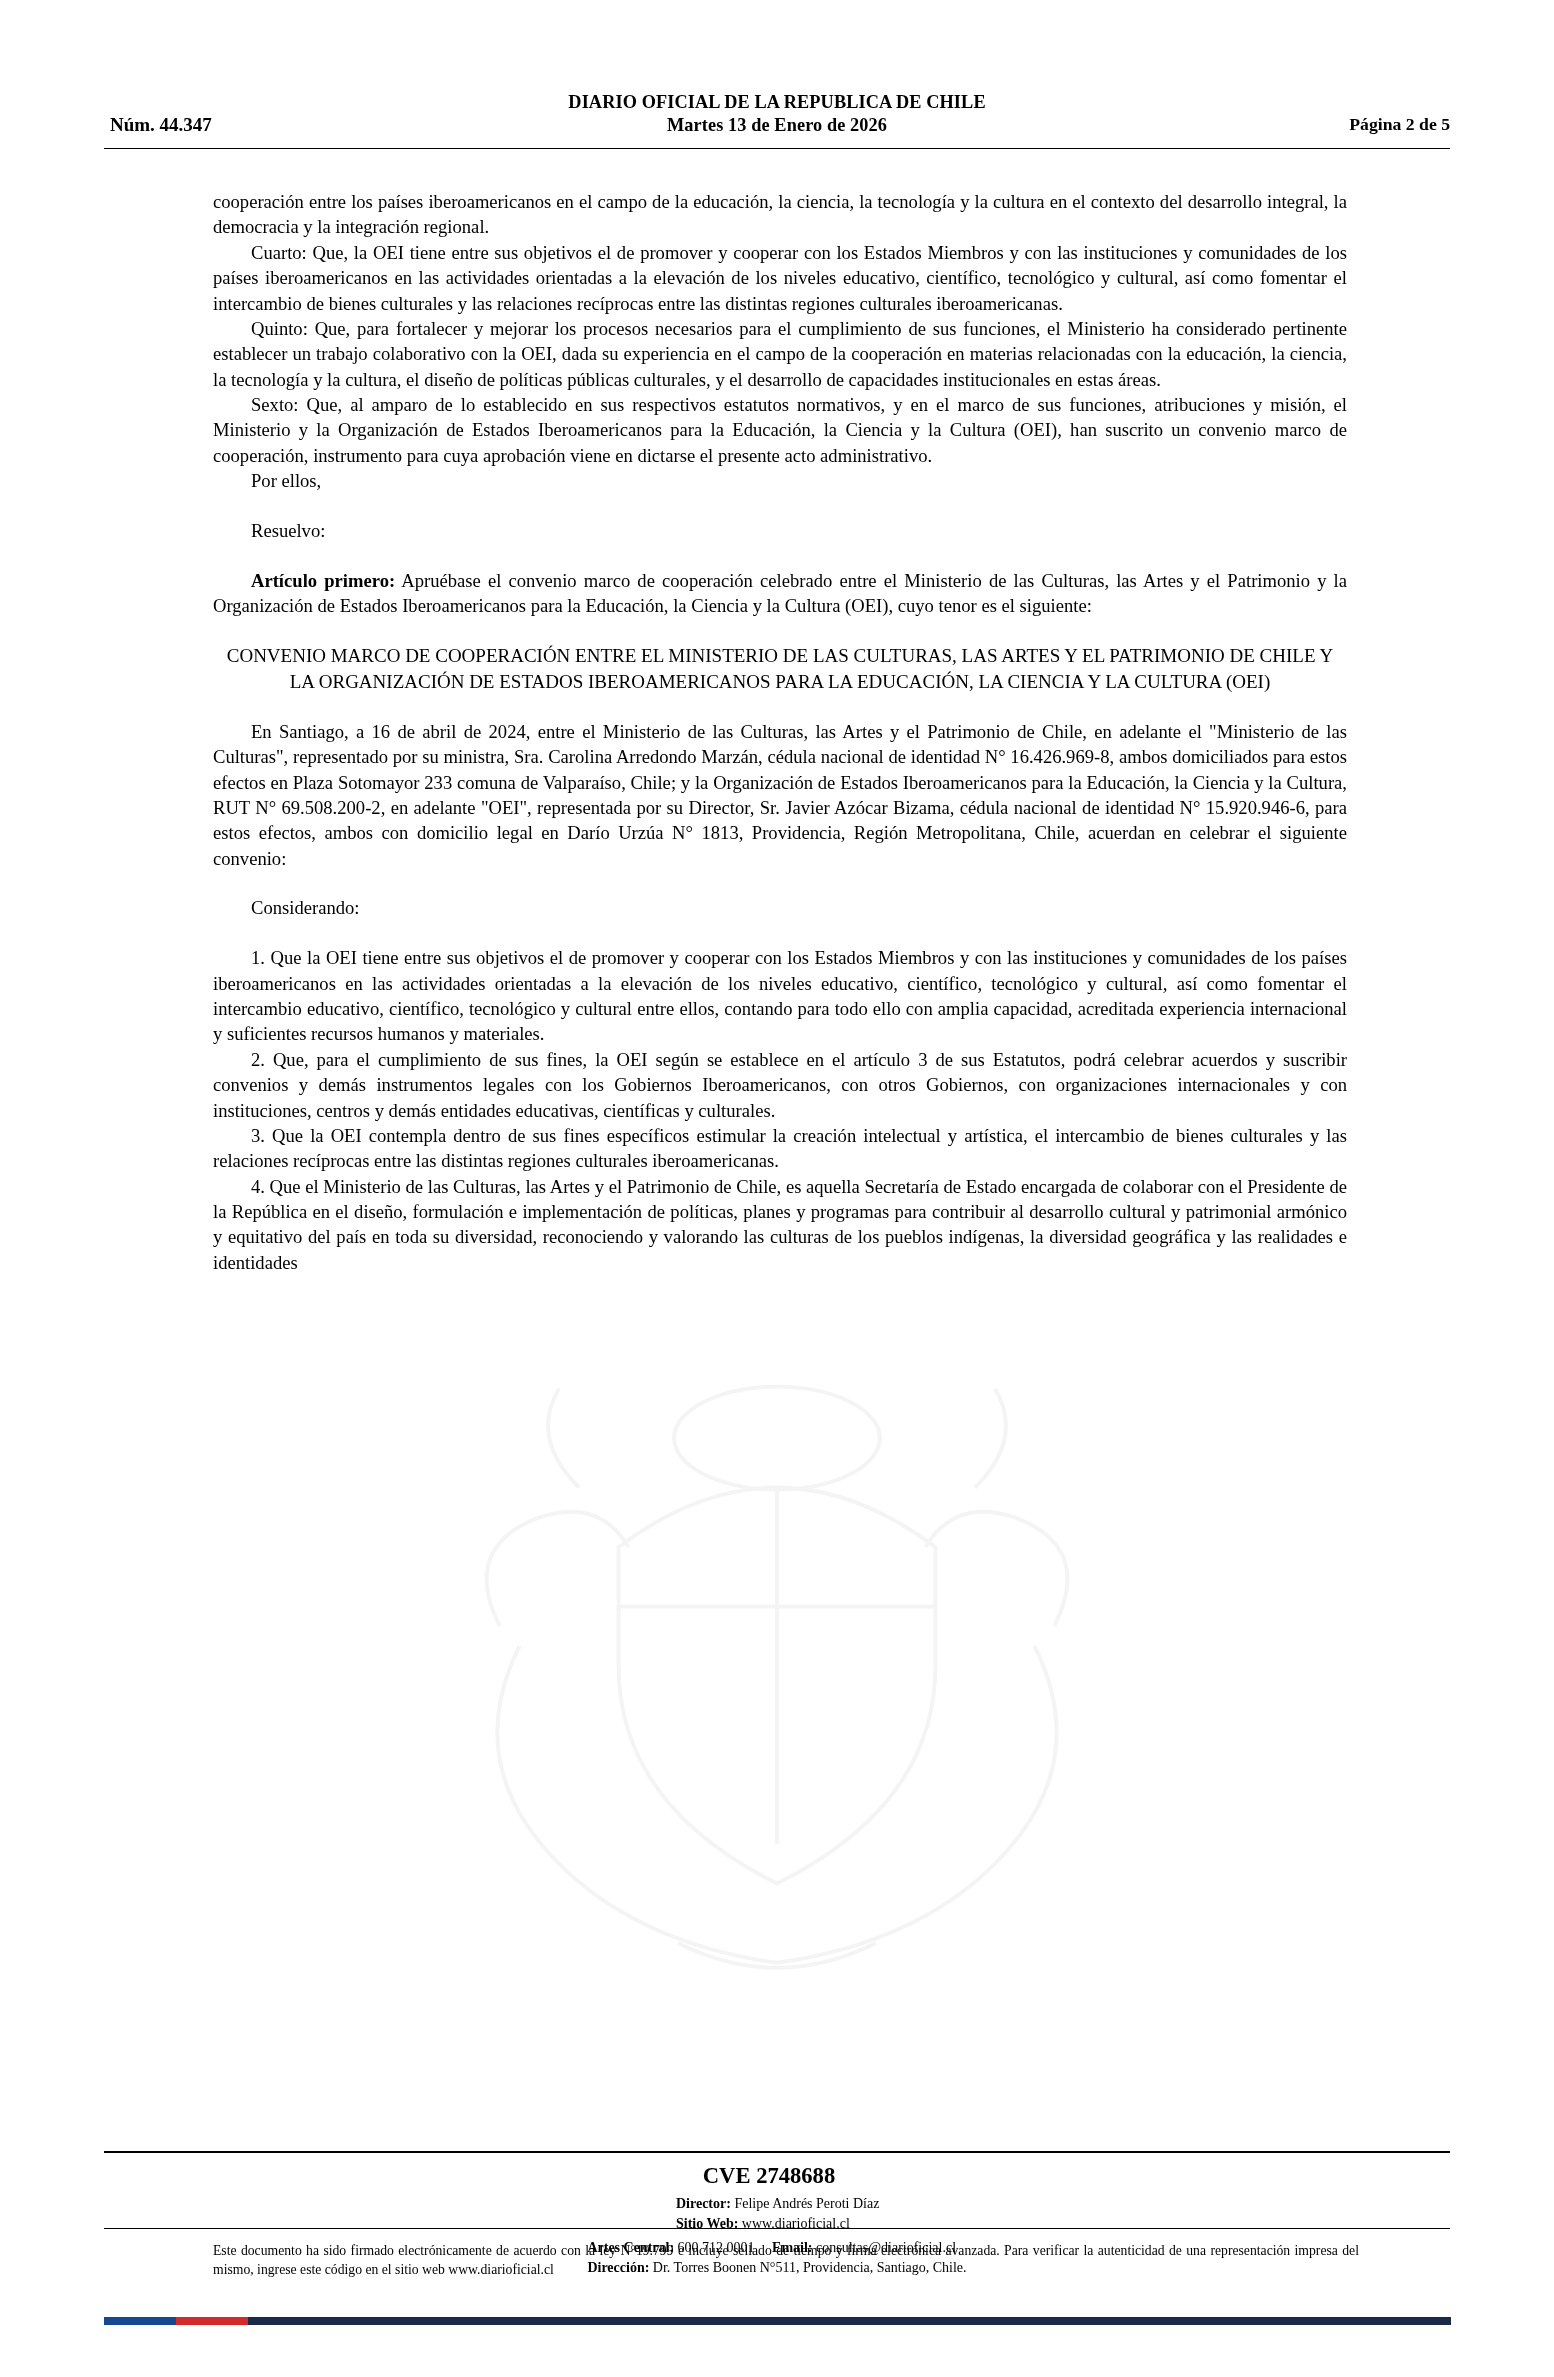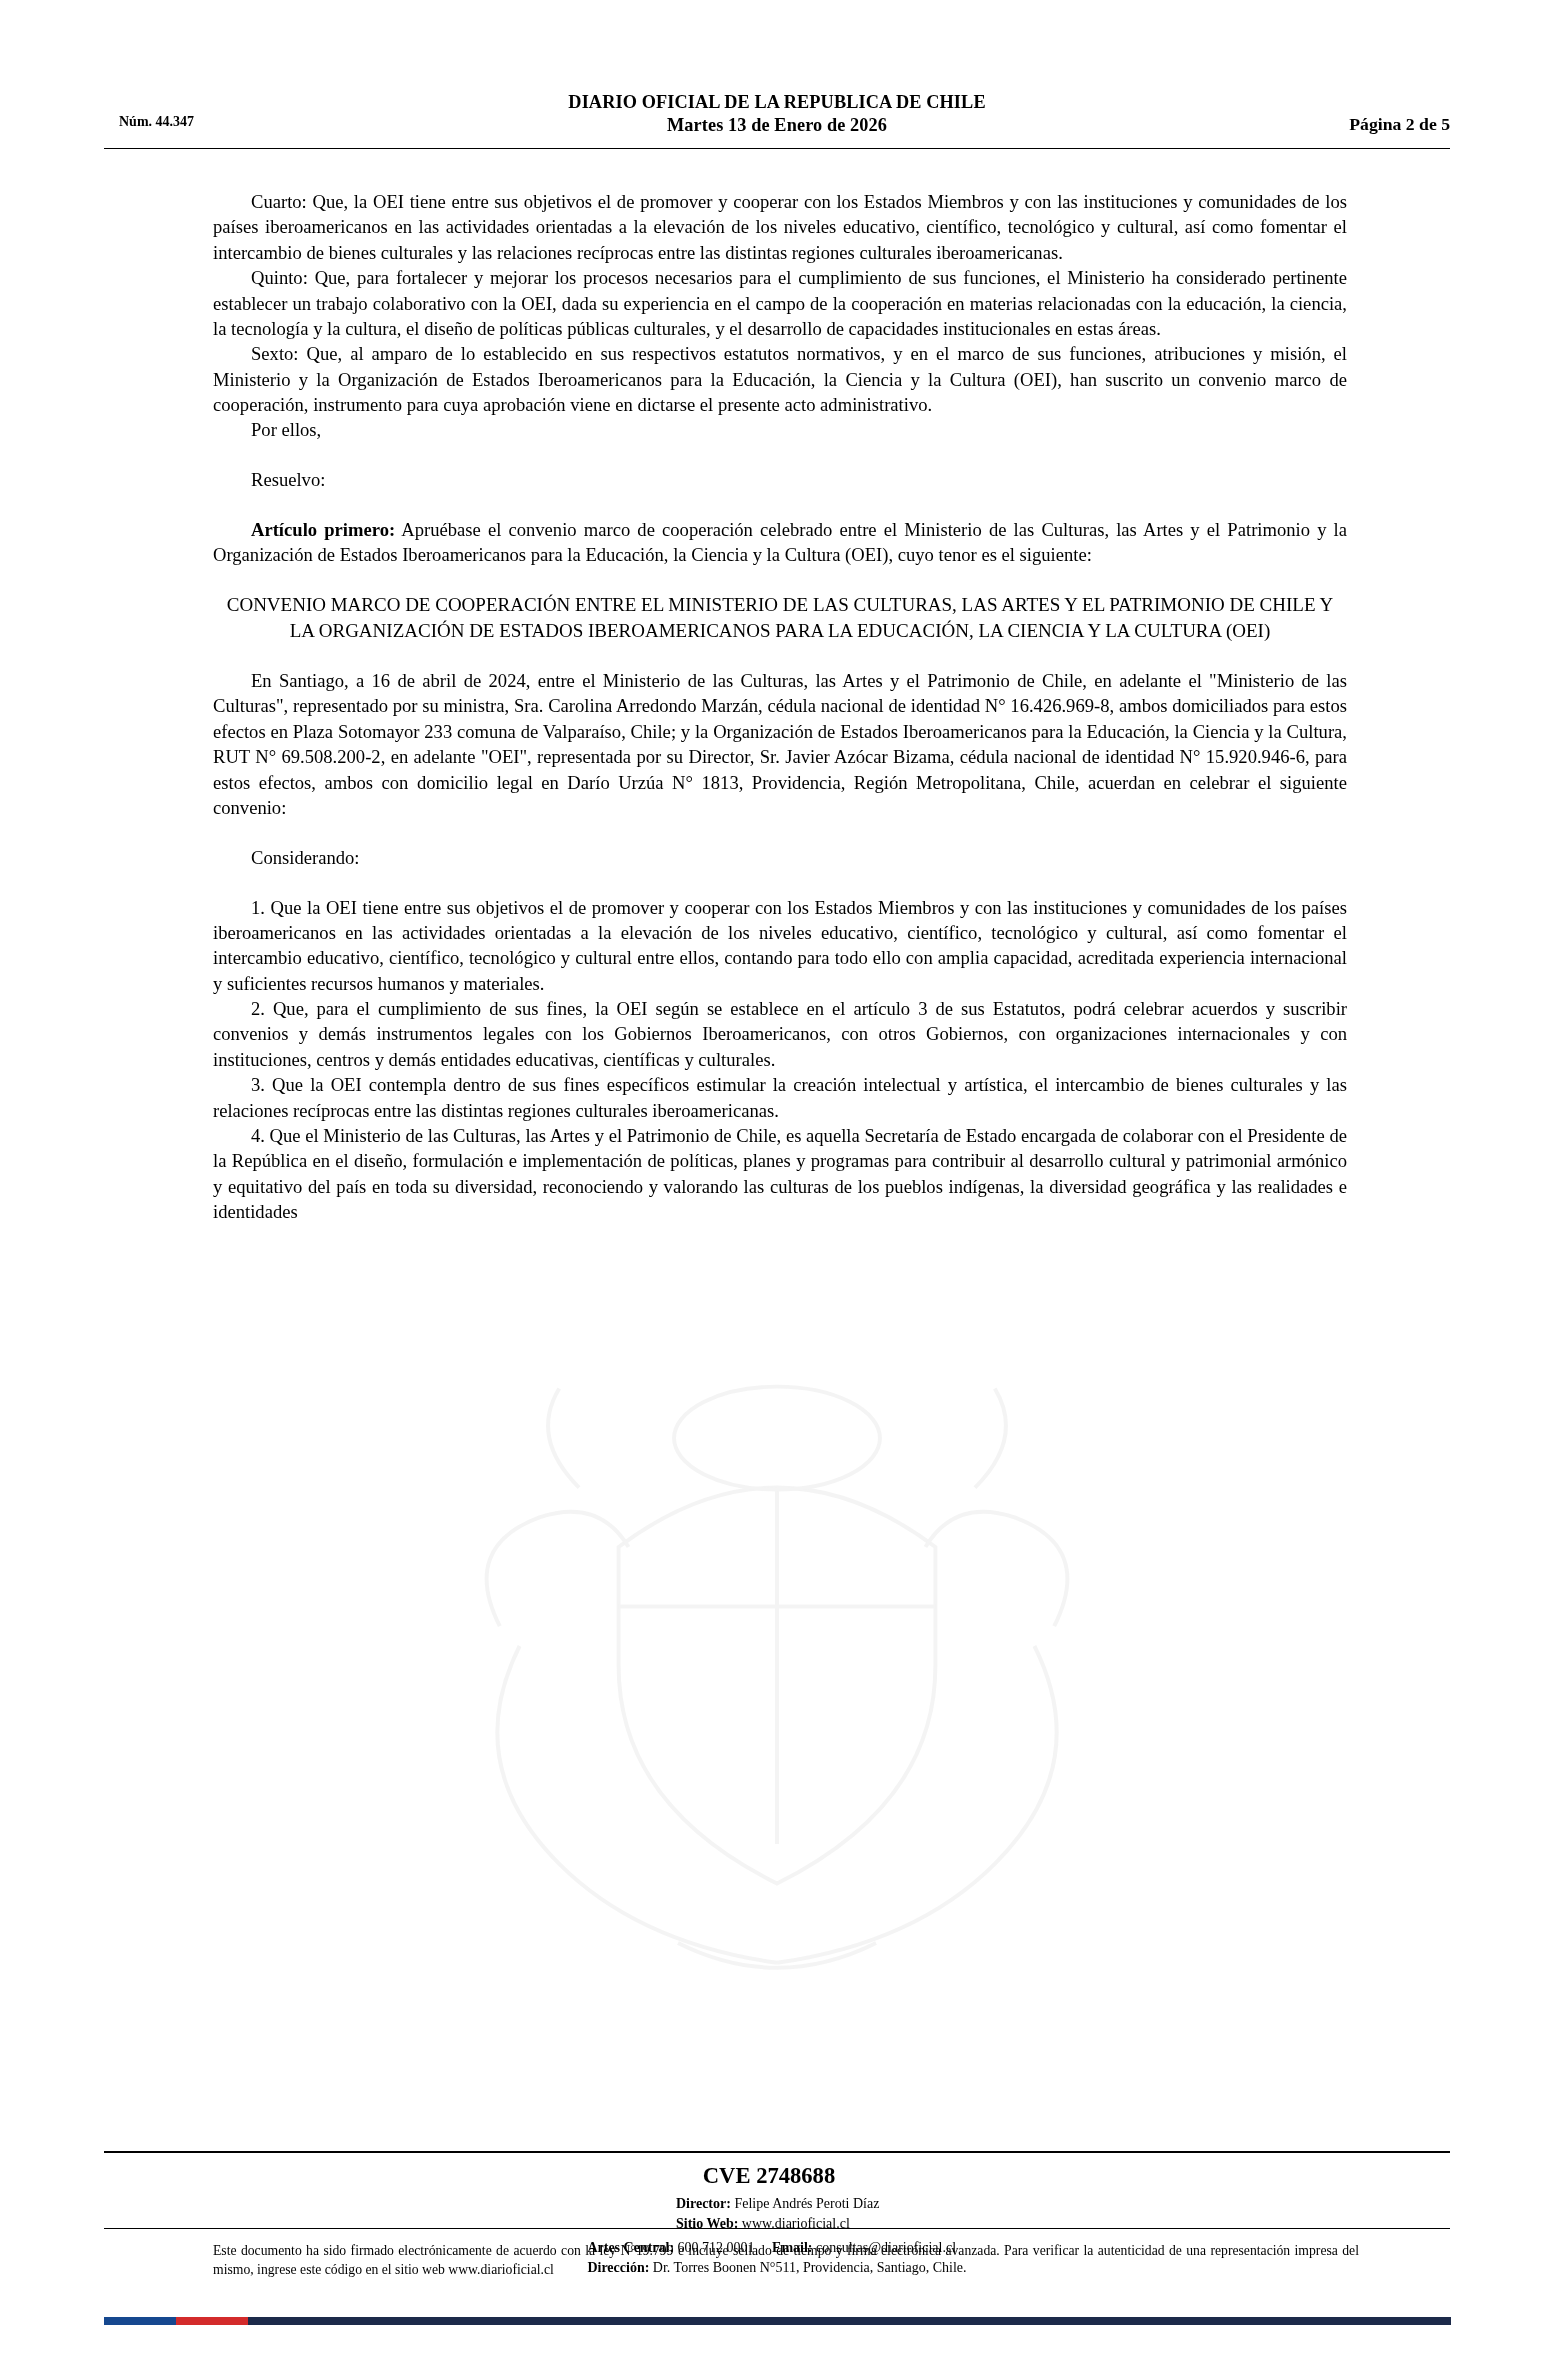--- a/index.html
+++ b/index.html
@@ -47,24 +47,24 @@
     font-size: 18.3px;
     line-height: 1.28;
     letter-spacing: 0.1px;
   }
   .hdr-row {
     position: relative;
     height: 21px;
   }
   .hdr-left {
     position: absolute;
-    left: 15px;
+    left: 6px;
     top: 0;
     font-weight: bold;
-    font-size: 14px;
+    font-size: 19px;
   }
   .hdr-right {
     position: absolute;
     right: 0;
     top: 0;
     font-weight: bold;
     font-size: 17.7px;
   }
   .hdr-rule {
     position: absolute;
@@ -196,20 +196,21 @@
       <div class="hdr-row">
         <div class="hdr-left">Núm. 44.347</div>
         <div class="hdr-center">Martes 13 de Enero de 2026</div>
         <div class="hdr-right">Página 2 de 5</div>
       </div>
     </div>
     <div class="hdr-rule"></div>
 
     <div class="body">
 
+      <p>cooperación entre los países iberoamericanos en el campo de la educación, la ciencia, la tecnología y la cultura en el contexto del desarrollo integral, la democracia y la integración regional.</p>
       <p class="ind">Cuarto: Que, la OEI tiene entre sus objetivos el de promover y cooperar con los Estados Miembros y con las instituciones y comunidades de los países iberoamericanos en las actividades orientadas a la elevación de los niveles educativo, científico, tecnológico y cultural, así como fomentar el intercambio de bienes culturales y las relaciones recíprocas entre las distintas regiones culturales iberoamericanas.</p>
       <p class="ind">Quinto: Que, para fortalecer y mejorar los procesos necesarios para el cumplimiento de sus funciones, el Ministerio ha considerado pertinente establecer un trabajo colaborativo con la OEI, dada su experiencia en el campo de la cooperación en materias relacionadas con la educación, la ciencia, la tecnología y la cultura, el diseño de políticas públicas culturales, y el desarrollo de capacidades institucionales en estas áreas.</p>
       <p class="ind">Sexto: Que, al amparo de lo establecido en sus respectivos estatutos normativos, y en el marco de sus funciones, atribuciones y misión, el Ministerio y la Organización de Estados Iberoamericanos para la Educación, la Ciencia y la Cultura (OEI), han suscrito un convenio marco de cooperación, instrumento para cuya aprobación viene en dictarse el presente acto administrativo.</p>
       <p class="ind">Por ellos,</p>
 
       <div class="spacer-md"></div>
       <p class="ind">Resuelvo:</p>
 
       <div class="spacer-md"></div>
       <p class="ind">

